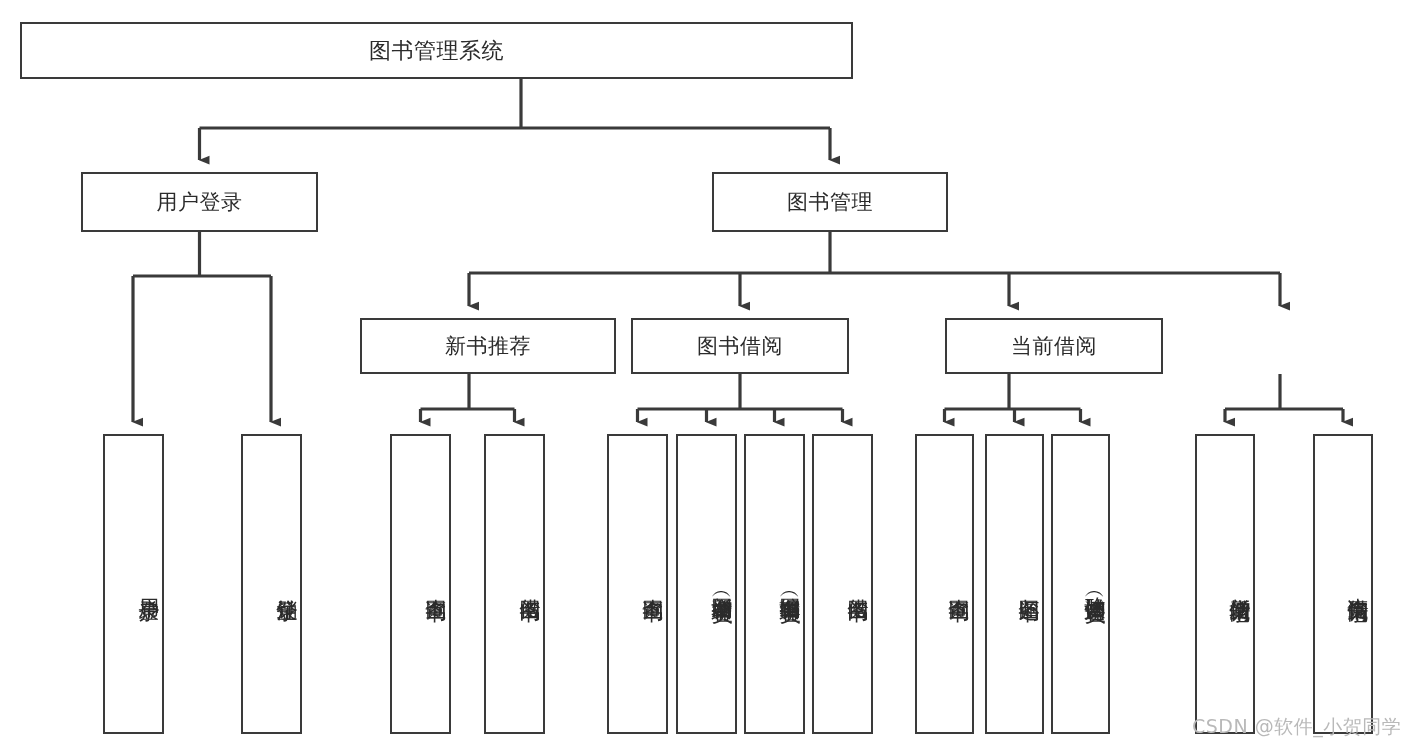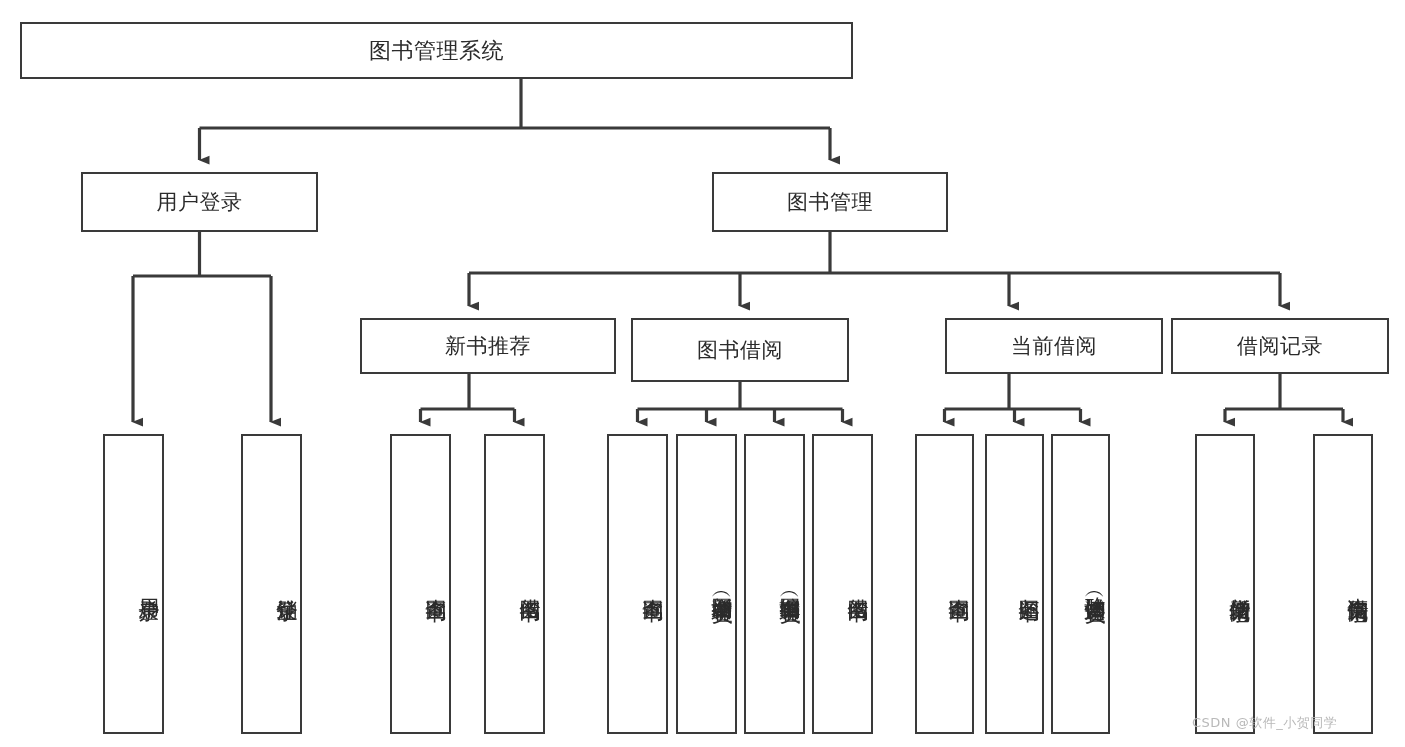--- a/index.html
+++ b/index.html
@@ -57,21 +57,21 @@
   }
   .node.vert > .vlabel {
     display: block;
     writing-mode: vertical-rl;
     text-orientation: upright;
     white-space: nowrap;
   }
   .watermark {
     position: absolute;
     color: #b9b9b9;
-    font-size: 13px;
+    font-size: 19px;
     letter-spacing: 0.5px;
     white-space: nowrap;
     user-select: none;
     text-align: center;
   }
 </style>
 </head>
 <body>
 
 <div id="canvas">
@@ -133,28 +133,25 @@
   <div class="node horiz" style="left: 81px; top: 172px; width: 237px; height: 60px;">
     <span>用户登录</span>
   </div>
   <div class="node horiz" style="left: 712px; top: 172px; width: 236px; height: 60px;">
     <span>图书管理</span>
   </div>
 
   <div class="node horiz" style="left: 360px; top: 318px; width: 256px; height: 56px;">
     <span>新书推荐</span>
   </div>
-  <div class="node horiz" style="left: 631px; top: 318px; width: 218px; height: 64px;">
+  <div class="node horiz" style="left: 631px; top: 318px; width: 218px; height: 56px;">
     <span>图书借阅</span>
   </div>
   <div class="node horiz" style="left: 900px; top: 318px; width: 218px; height: 56px; margin-left: 45px;">
     <span>当前借阅</span>
-  </div>
-  <div class="node horiz" style="left: 1171px; top: 318px; width: 218px; height: 56px;">
-    <span>借阅记录</span>
   </div>
 
   <div class="node vert" style="left: 103px; top: 434px; width: 61px; height: 300px;">
     <span class="vlabel">用户登录</span>
   </div>
   <div class="node vert" style="left: 241px; top: 434px; width: 61px; height: 300px;">
     <span class="vlabel">注销登录</span>
   </div>
   <div class="node vert" style="left: 390px; top: 434px; width: 61px; height: 300px;">
     <span class="vlabel">查询图书</span>

